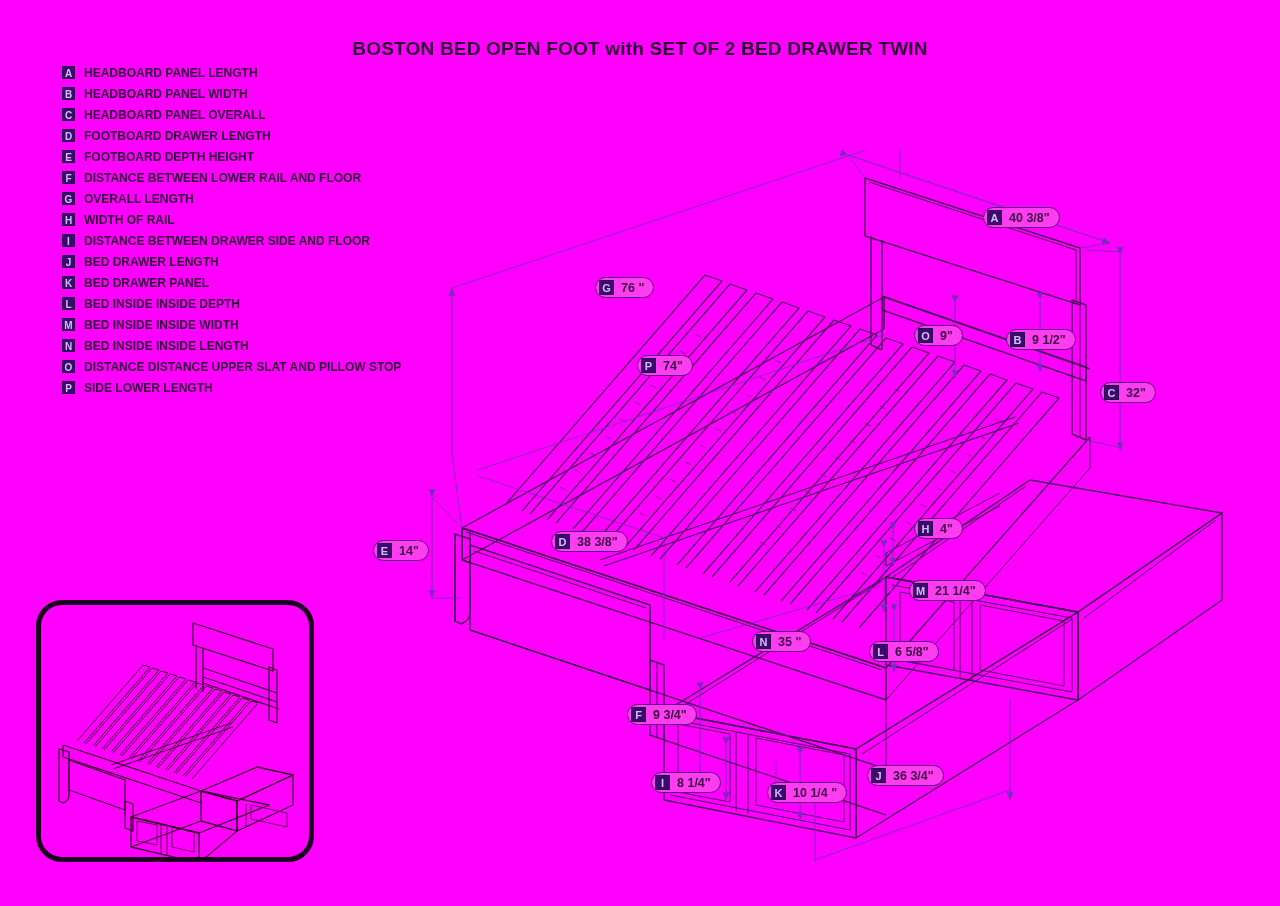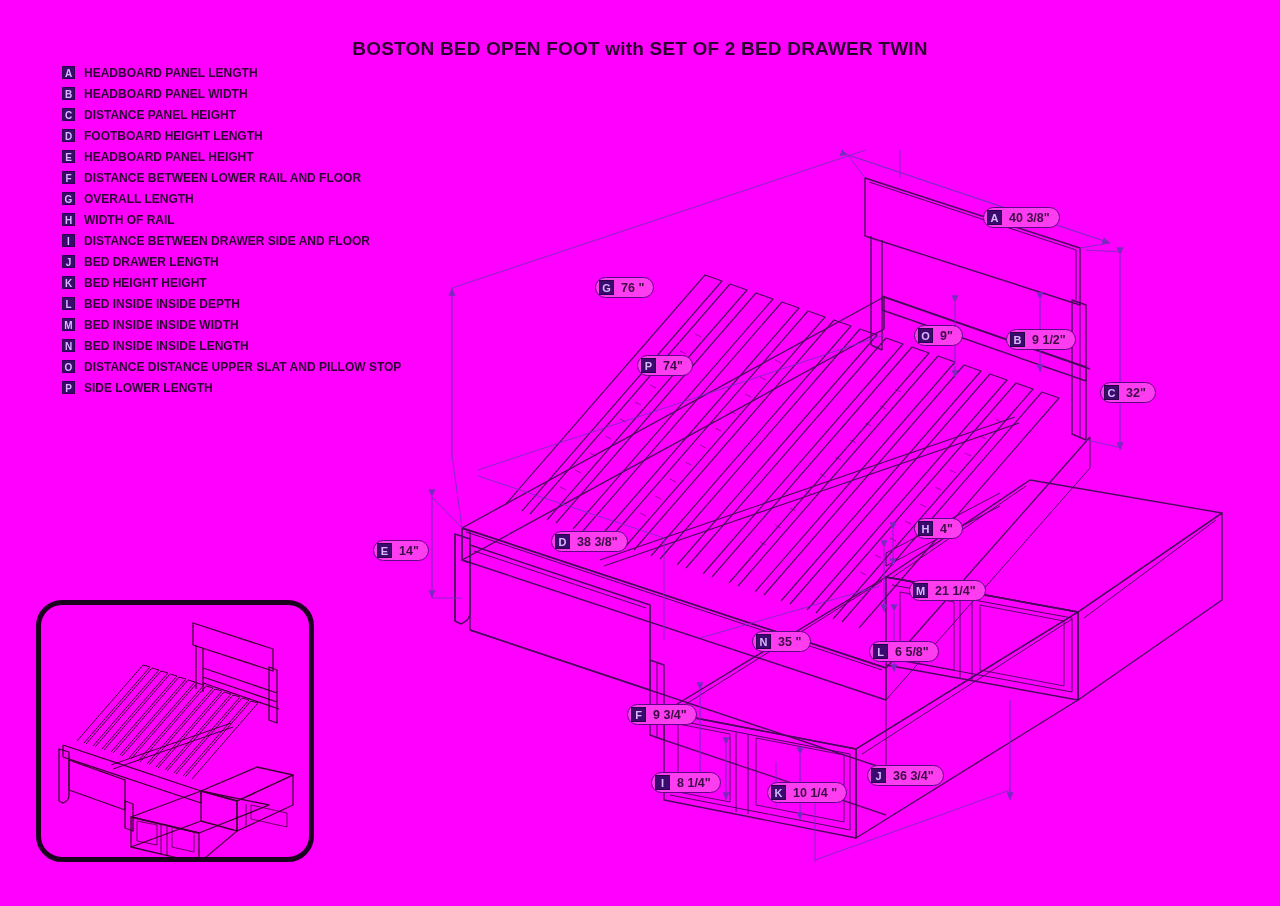--- a/index.html
+++ b/index.html
@@ -61,29 +61,29 @@
       <div class="legend-row">
         <div class="legend-badge">A</div>
         <div class="legend-text">HEADBOARD PANEL LENGTH</div>
       </div>
       <div class="legend-row">
         <div class="legend-badge">B</div>
         <div class="legend-text">HEADBOARD PANEL WIDTH</div>
       </div>
       <div class="legend-row">
         <div class="legend-badge">C</div>
-        <div class="legend-text">DISTANCE PANEL HEIGHT</div>
+        <div class="legend-text">HEADBOARD PANEL OVERALL</div>
       </div>
       <div class="legend-row">
         <div class="legend-badge">D</div>
-        <div class="legend-text">FOOTBOARD HEIGHT LENGTH</div>
+        <div class="legend-text">FOOTBOARD DRAWER LENGTH</div>
       </div>
       <div class="legend-row">
         <div class="legend-badge">E</div>
-        <div class="legend-text">HEADBOARD PANEL HEIGHT</div>
+        <div class="legend-text">FOOTBOARD DEPTH HEIGHT</div>
       </div>
       <div class="legend-row">
         <div class="legend-badge">F</div>
         <div class="legend-text">DISTANCE BETWEEN LOWER RAIL AND FLOOR</div>
       </div>
       <div class="legend-row">
         <div class="legend-badge">G</div>
         <div class="legend-text">OVERALL LENGTH</div>
       </div>
       <div class="legend-row">
@@ -93,21 +93,21 @@
       <div class="legend-row">
         <div class="legend-badge">I</div>
         <div class="legend-text">DISTANCE BETWEEN DRAWER SIDE AND FLOOR</div>
       </div>
       <div class="legend-row">
         <div class="legend-badge">J</div>
         <div class="legend-text">BED DRAWER LENGTH</div>
       </div>
       <div class="legend-row">
         <div class="legend-badge">K</div>
-        <div class="legend-text">BED HEIGHT HEIGHT</div>
+        <div class="legend-text">BED DRAWER PANEL</div>
       </div>
       <div class="legend-row">
         <div class="legend-badge">L</div>
         <div class="legend-text">BED INSIDE INSIDE DEPTH</div>
       </div>
       <div class="legend-row">
         <div class="legend-badge">M</div>
         <div class="legend-text">BED INSIDE INSIDE WIDTH</div>
       </div>
       <div class="legend-row">

